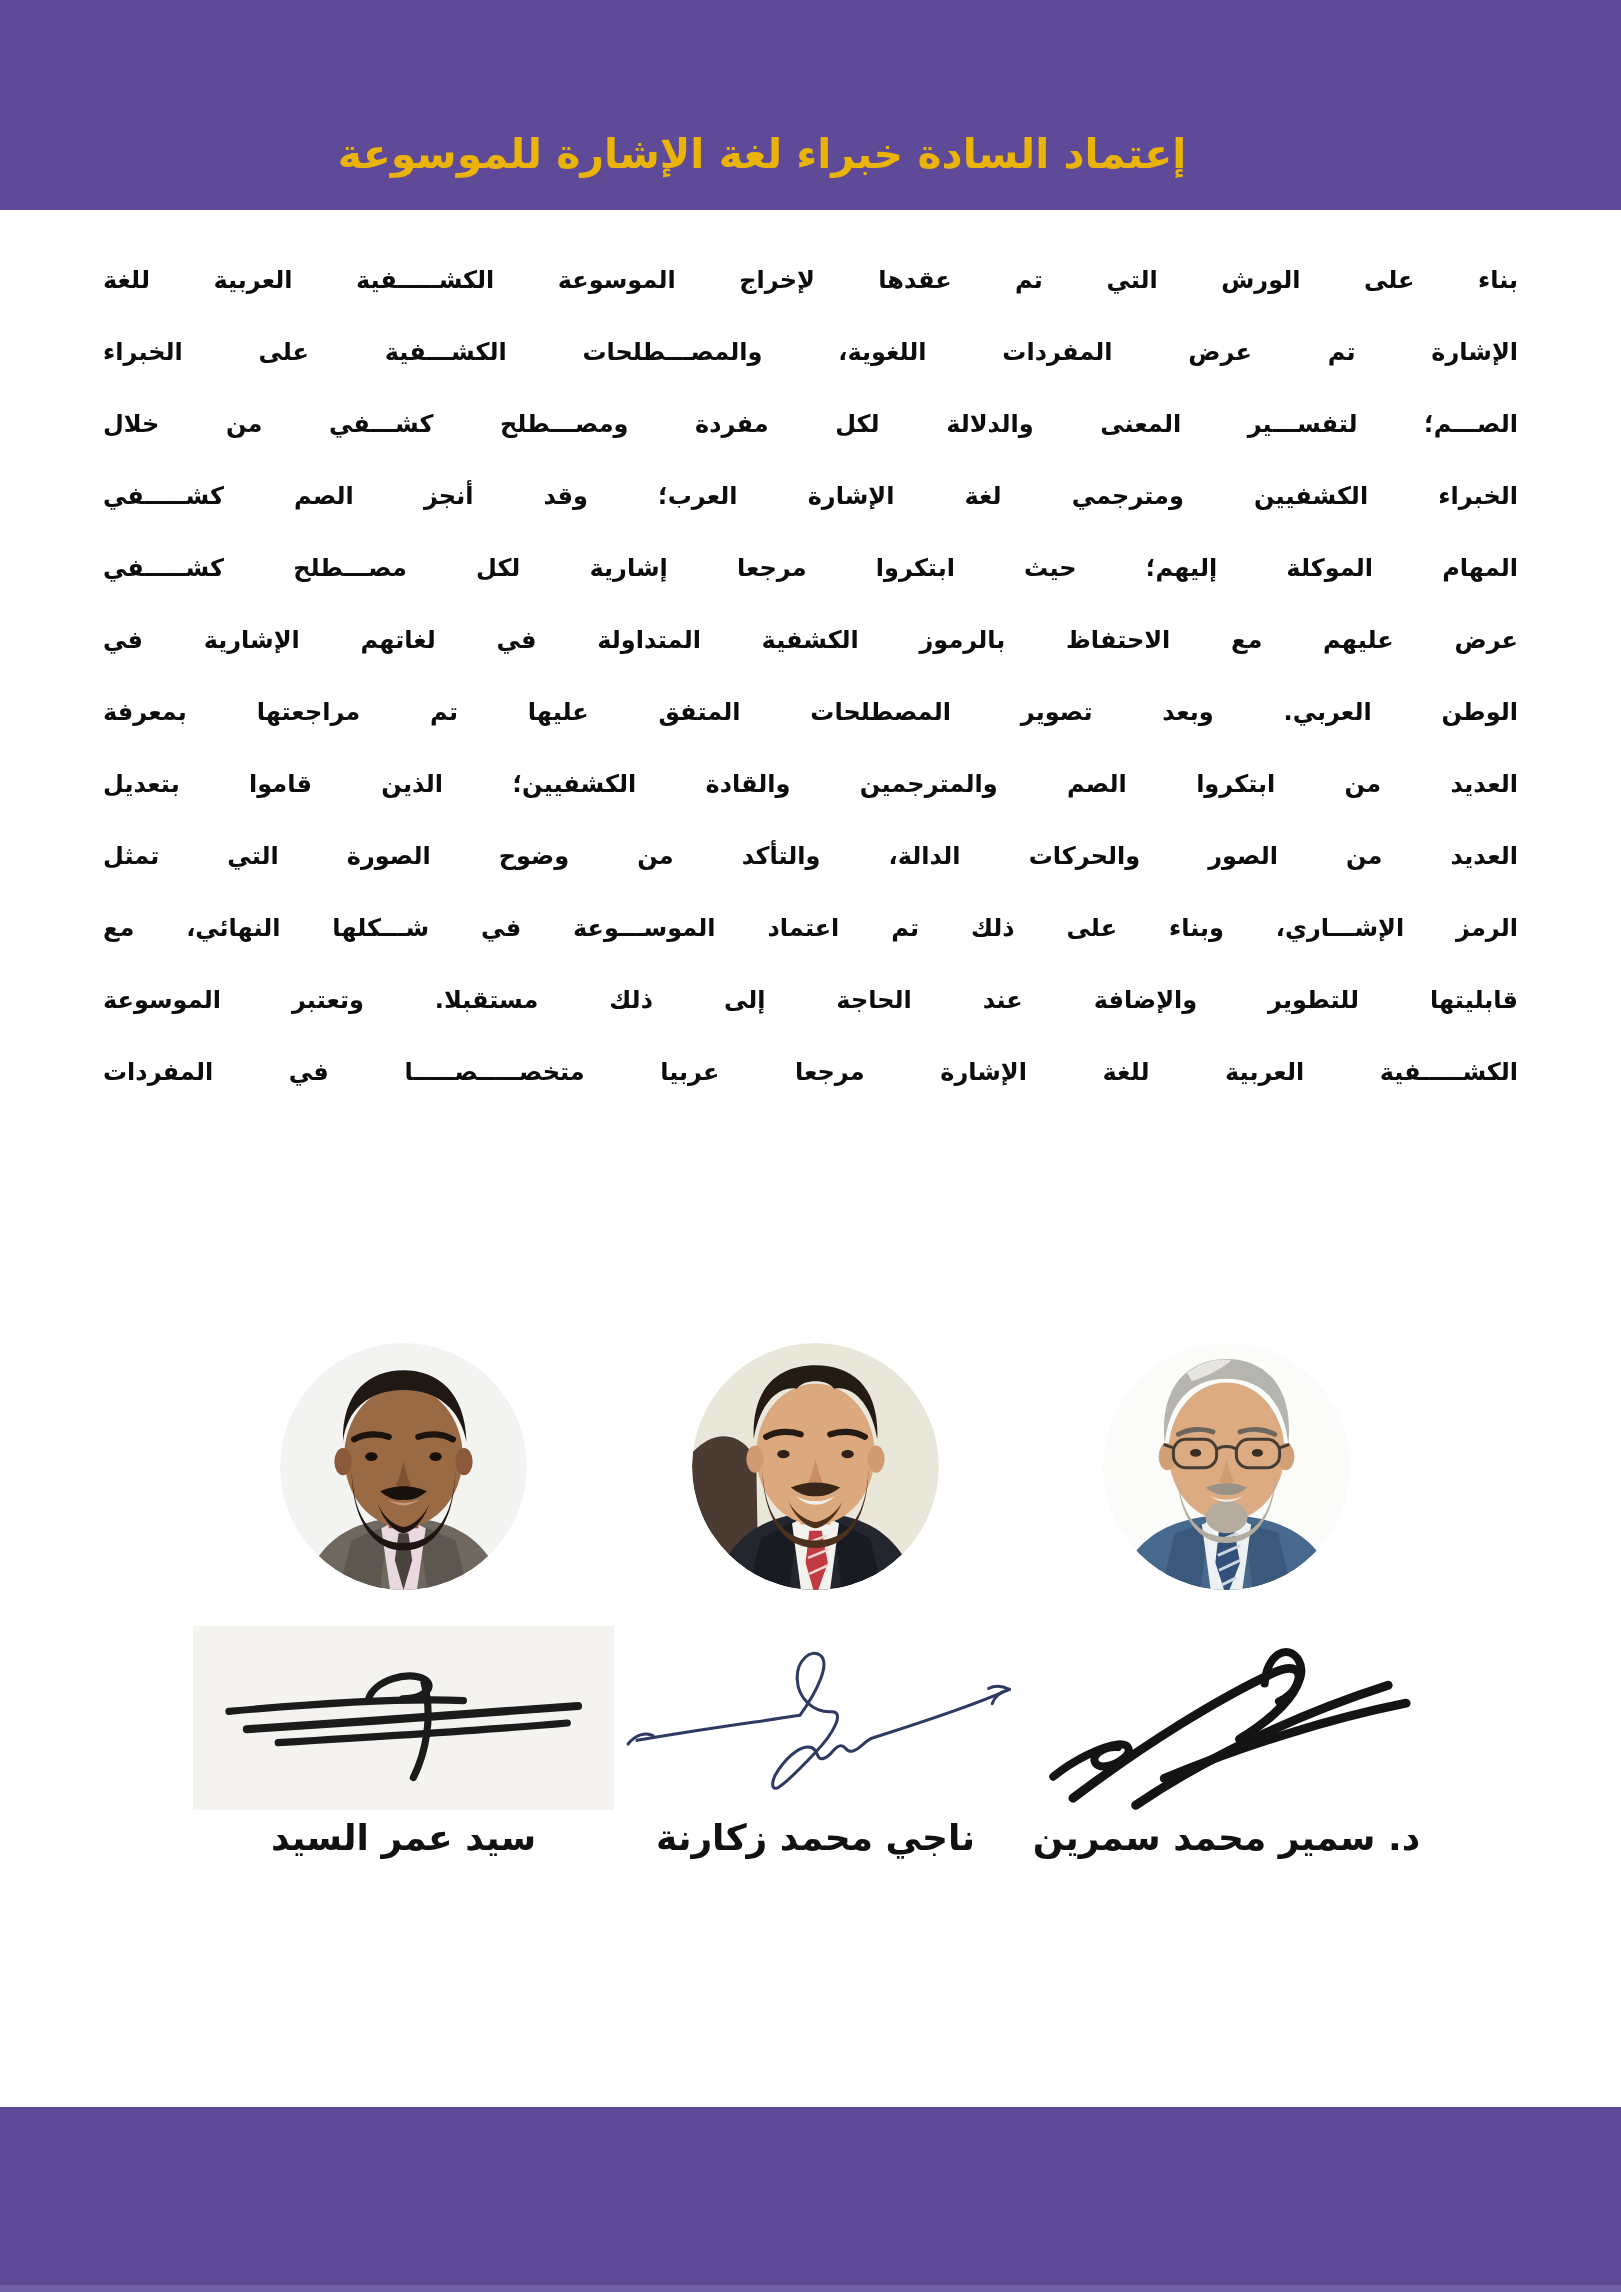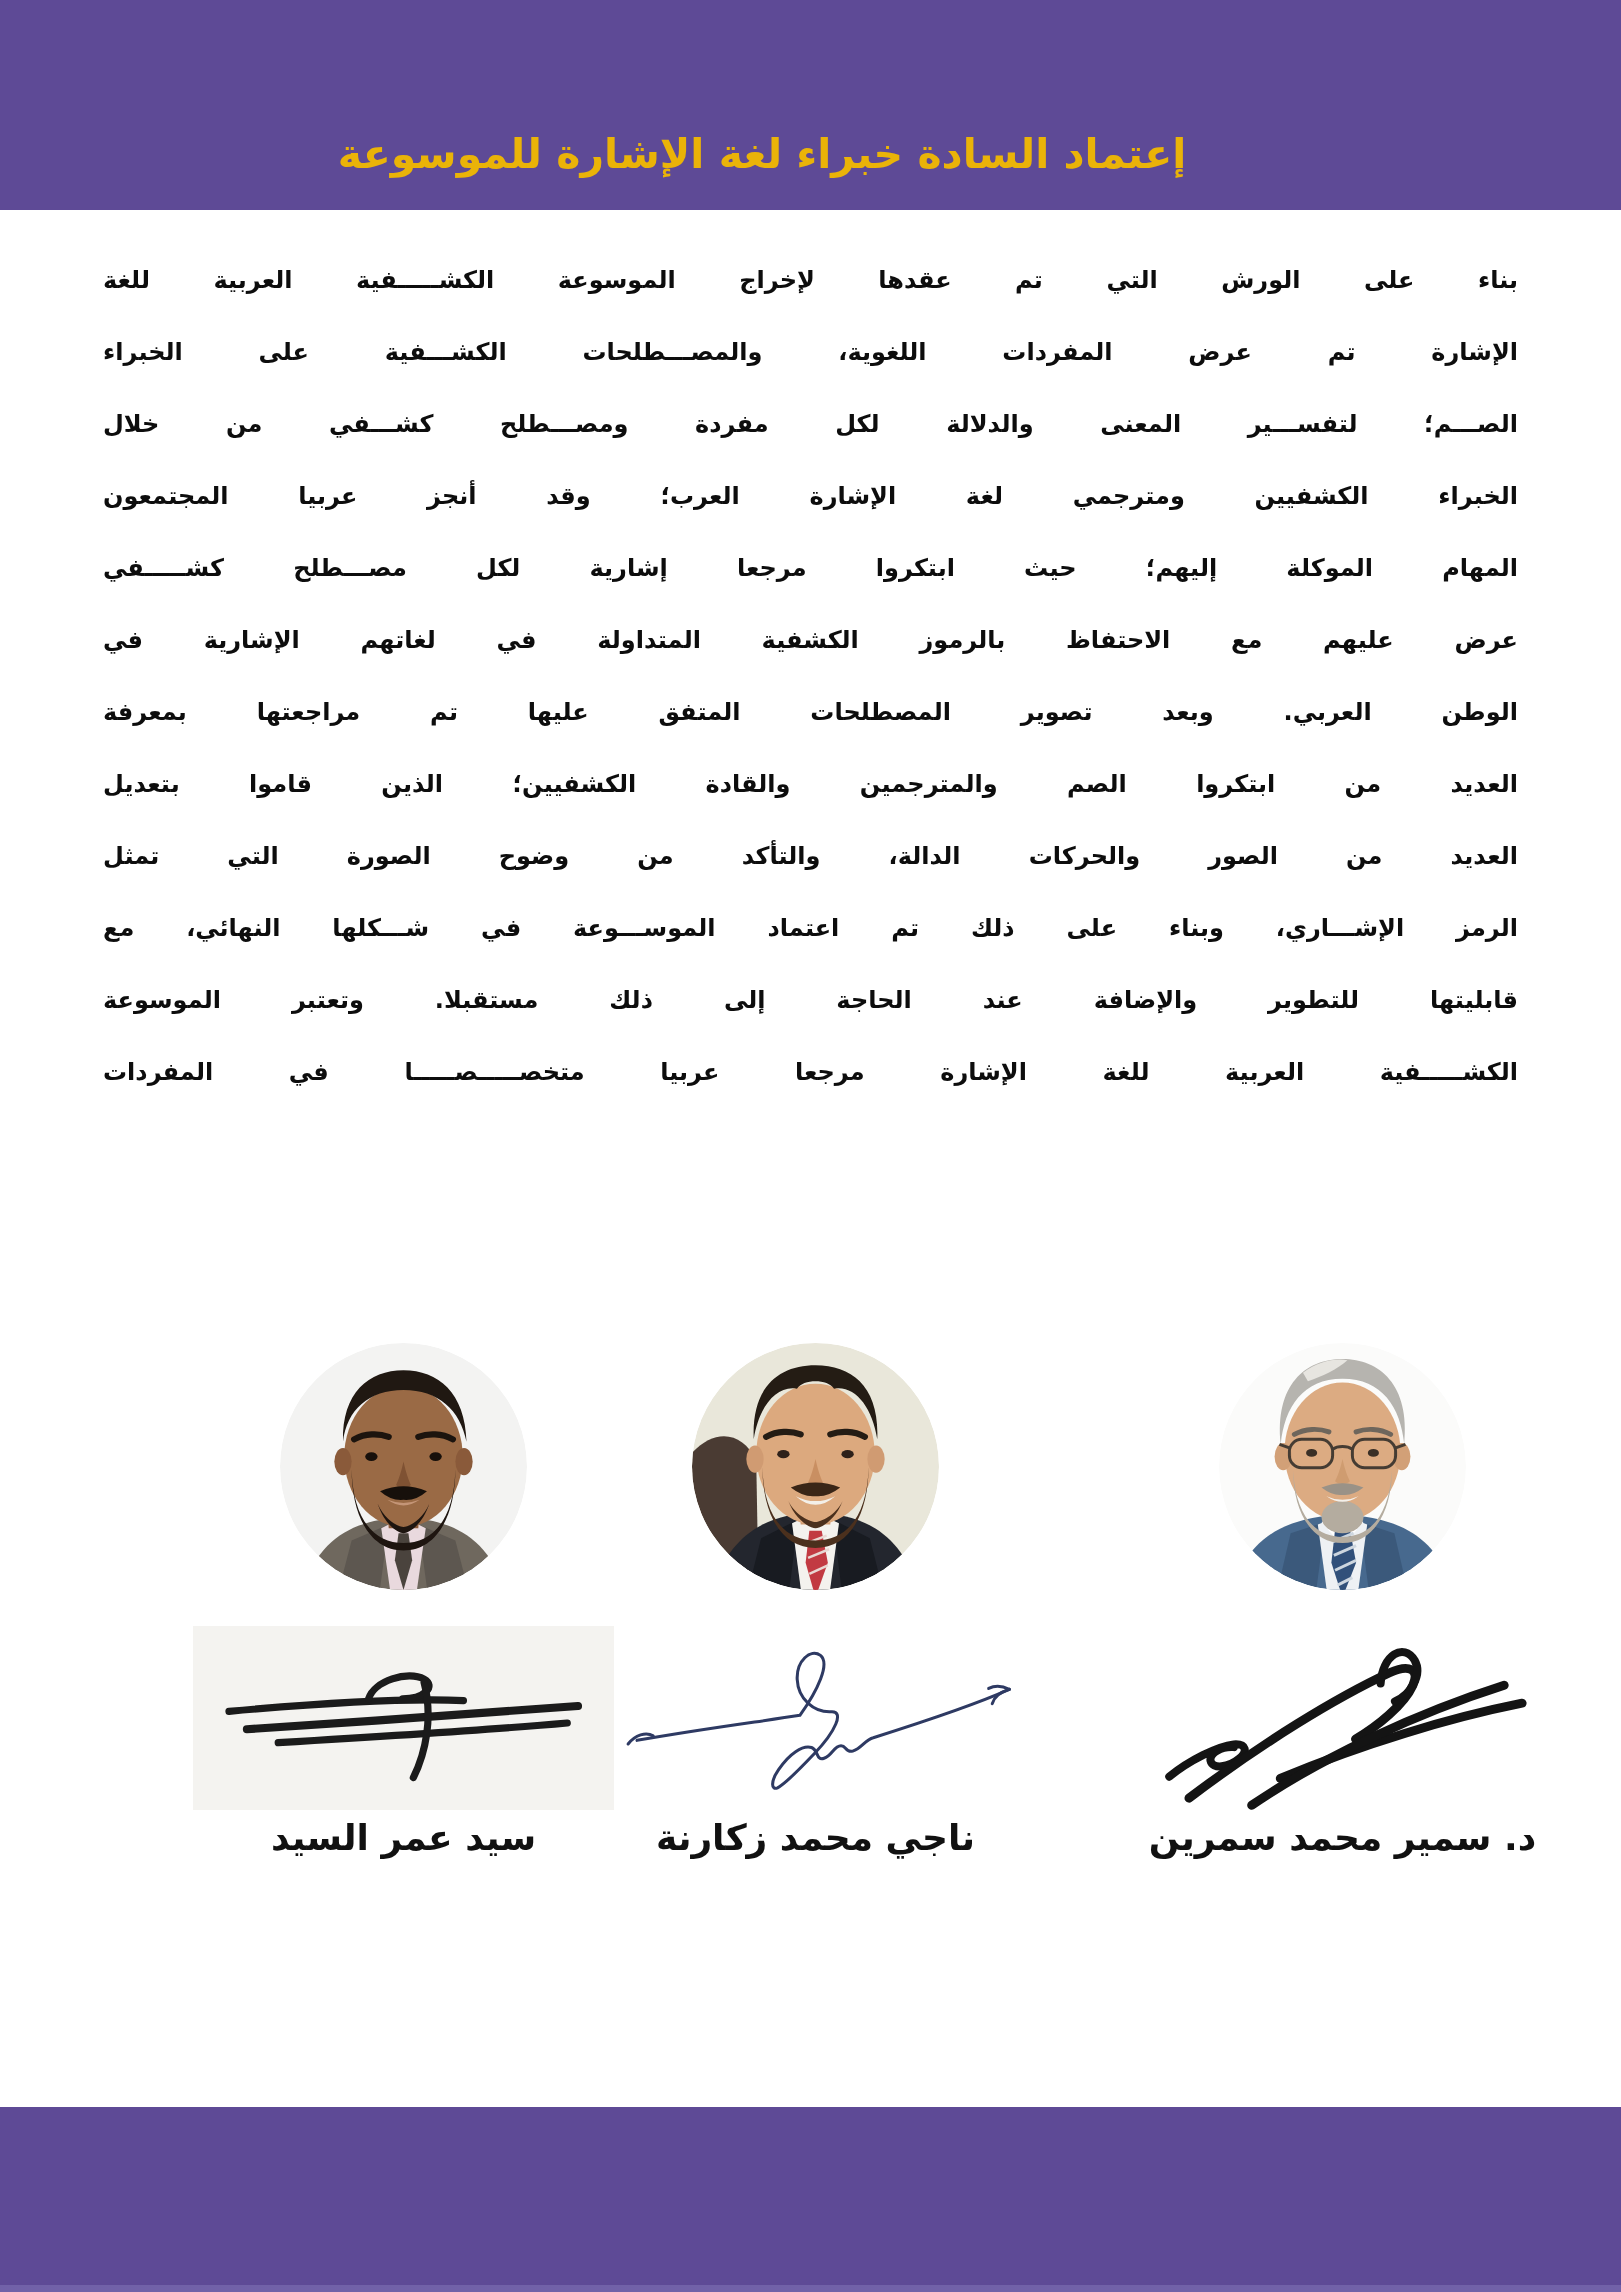--- a/index.html
+++ b/index.html
@@ -52,21 +52,21 @@
   }
   .tline.last{
     -moz-text-align-last:right;
     text-align-last:right;
   }
   
   .signer-col{
     position:absolute;top:1343px;width:421px;
     display:flex;flex-direction:column;align-items:center;
   }
-  .col-samir{left:1132px;}
+  .col-samir{left:1016px;}
   .col-naji{left:605px;}
   .col-sayed{left:193px;}
   .photo-circle{
     width:247px;height:247px;border-radius:50%;
     overflow:hidden;flex:0 0 auto;
   }
   .photo-circle svg{display:block;width:100%;height:100%;}
   .sig-box{
     margin-top:36px;
     width:421px;height:184px;
@@ -88,21 +88,21 @@
 <div class="page">
 
   <div class="header-bar">
     <div class="header-title">إعتماد السادة خبراء لغة الإشارة للموسوعة</div>
   </div>
 
   <div class="body-text">
     <div class="tline">بناء على الورش التي تم عقدها لإخراج الموسوعة الكشـــــفية العربية للغة</div>
     <div class="tline">الإشارة تم عرض المفردات اللغوية، والمصـــطلحات الكشـــفية على الخبراء</div>
     <div class="tline">الصـــم؛ لتفســـير المعنى والدلالة لكل مفردة ومصـــطلح كشـــفي من خلال</div>
-    <div class="tline">الخبراء الكشفيين ومترجمي لغة الإشارة العرب؛ وقد أنجز عربيا المجتمعون</div>
+    <div class="tline">الخبراء الكشفيين ومترجمي لغة الإشارة العرب؛ وقد أنجز الصم كشـــــفي</div>
     <div class="tline">المهام الموكلة إليهم؛ حيث ابتكروا مرجعا إشارية لكل مصـــطلح كشـــــفي</div>
     <div class="tline">عرض عليهم مع الاحتفاظ بالرموز الكشفية المتداولة في لغاتهم الإشارية في</div>
     <div class="tline">الوطن العربي. وبعد تصوير المصطلحات المتفق عليها تم مراجعتها بمعرفة</div>
     <div class="tline">العديد من ابتكروا الصم والمترجمين والقادة الكشفيين؛ الذين قاموا بتعديل</div>
     <div class="tline">العديد من الصور والحركات الدالة، والتأكد من وضوح الصورة التي تمثل</div>
     <div class="tline">الرمز الإشـــاري، وبناء على ذلك تم اعتماد الموســـوعة في شـــكلها النهائي، مع</div>
     <div class="tline">قابليتها للتطوير والإضافة عند الحاجة إلى ذلك مستقبلا. وتعتبر الموسوعة</div>
     <div class="tline">الكشـــــفية العربية للغة الإشارة مرجعا عربيا متخصـــــصـــــا في المفردات</div>
   </div>
 

